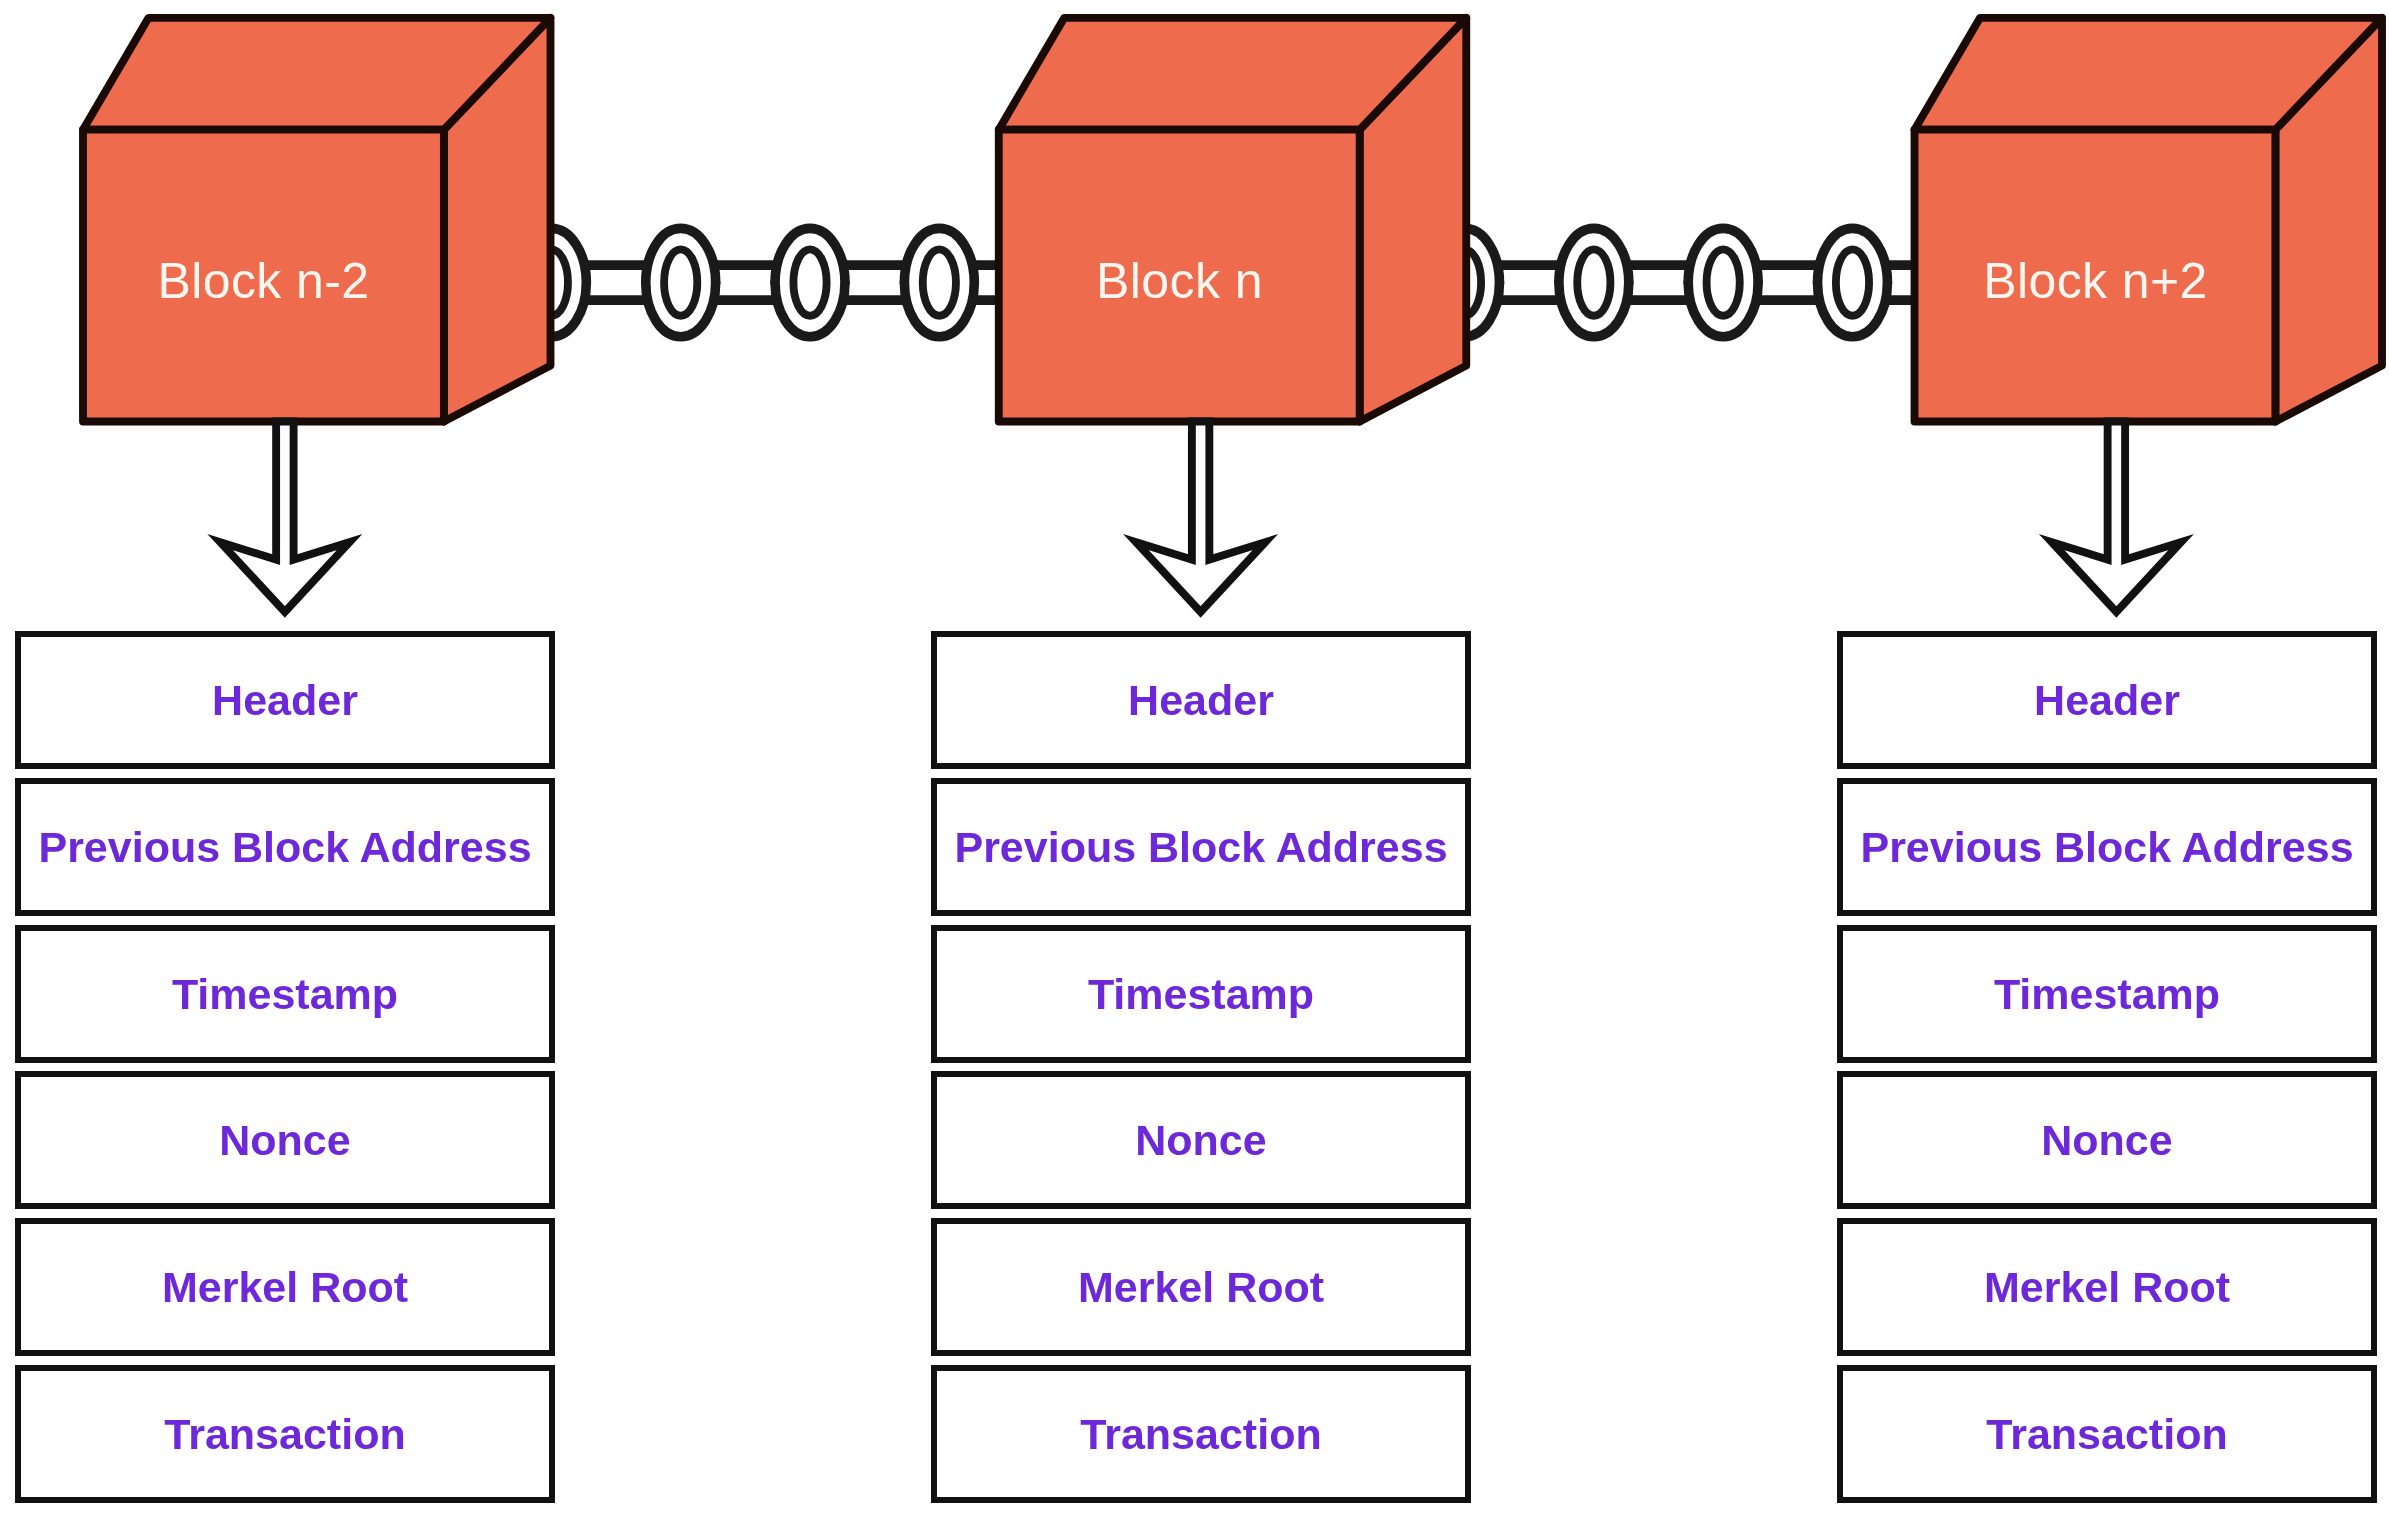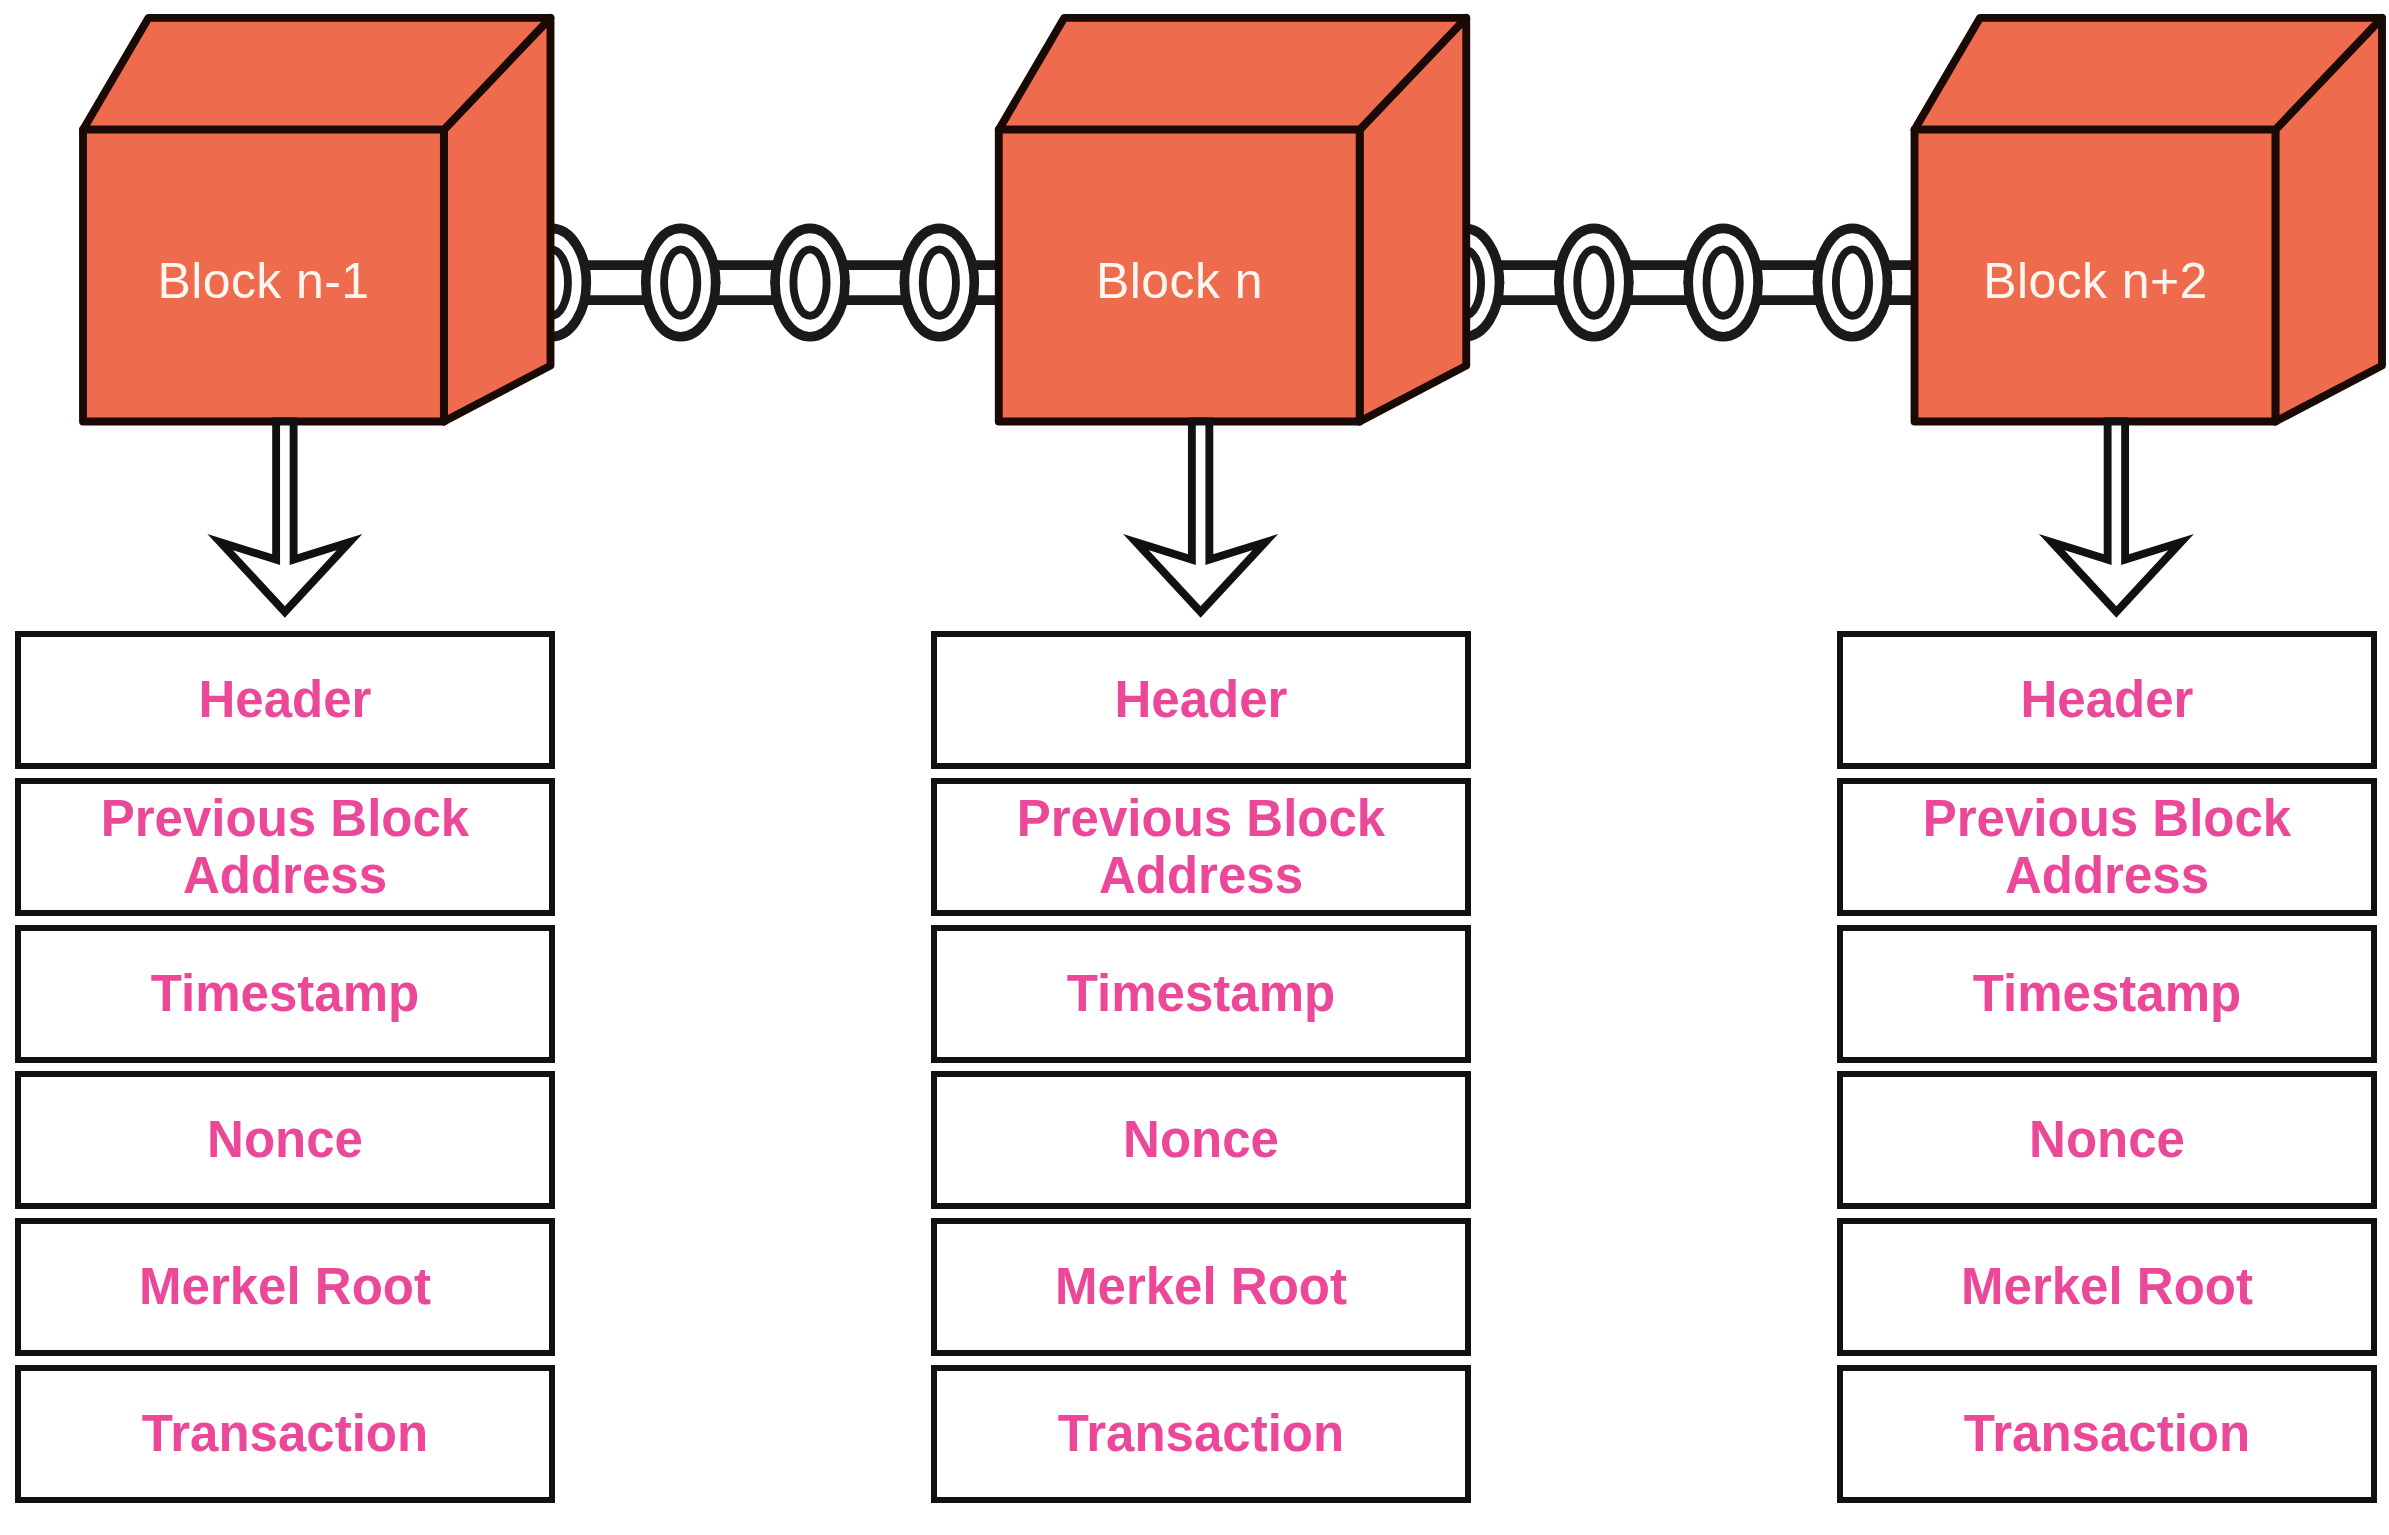--- a/index.html
+++ b/index.html
@@ -28,23 +28,23 @@
   .fieldbox{
      position:absolute;
      box-sizing:border-box;
      background:#ffffff;
      border:6.1px solid #111111;
      display:flex;
      align-items:center;
      justify-content:center;
      text-align:center;
      line-height:1.12;
-     color:#ec4899;
+     color:#6d28d9;
      font-weight:bold;
-     font-size:51px;
+     font-size:43px;
      font-family:"Liberation Sans","DejaVu Sans",sans-serif;
   }
   .fieldbox span{display:block;padding:0 8.7px;}
 </style>
 </head>
 <body>
 
 <div id="stage">
 
   <svg class="cube-svg" viewBox="0 0 2734 1757">
@@ -162,21 +162,21 @@
       <path d="M 2412 482
                L 2412 640
                L 2348 620
                L 2422 700
                L 2496 620
                L 2432 640
                L 2432 482 Z" fill="#ffffff" stroke="#111111" stroke-width="9" stroke-linejoin="miter"></path>
     </g>
   </svg>
 
-  <div class="cube-label" style="left:83px;top:252px;width:361px;">Block n-1</div>
+  <div class="cube-label" style="left:83px;top:252px;width:361px;">Block n-2</div>
   <div class="cube-label" style="left:999px;top:252px;width:361px;">Block n</div>
   <div class="cube-label" style="left:1915px;top:252px;width:361px;">Block n+2</div>
 
   <div class="column" style="left:15px;top:631px;width:540px;height:905px;">
     <div class="fieldbox" style="left:0;top:0;width:540px;height:138px;">
       <span>Header</span>
     </div>
     <div class="fieldbox" style="left:0;top:147px;width:540px;height:138px;">
       <span>Previous Block Address</span>
     </div>

